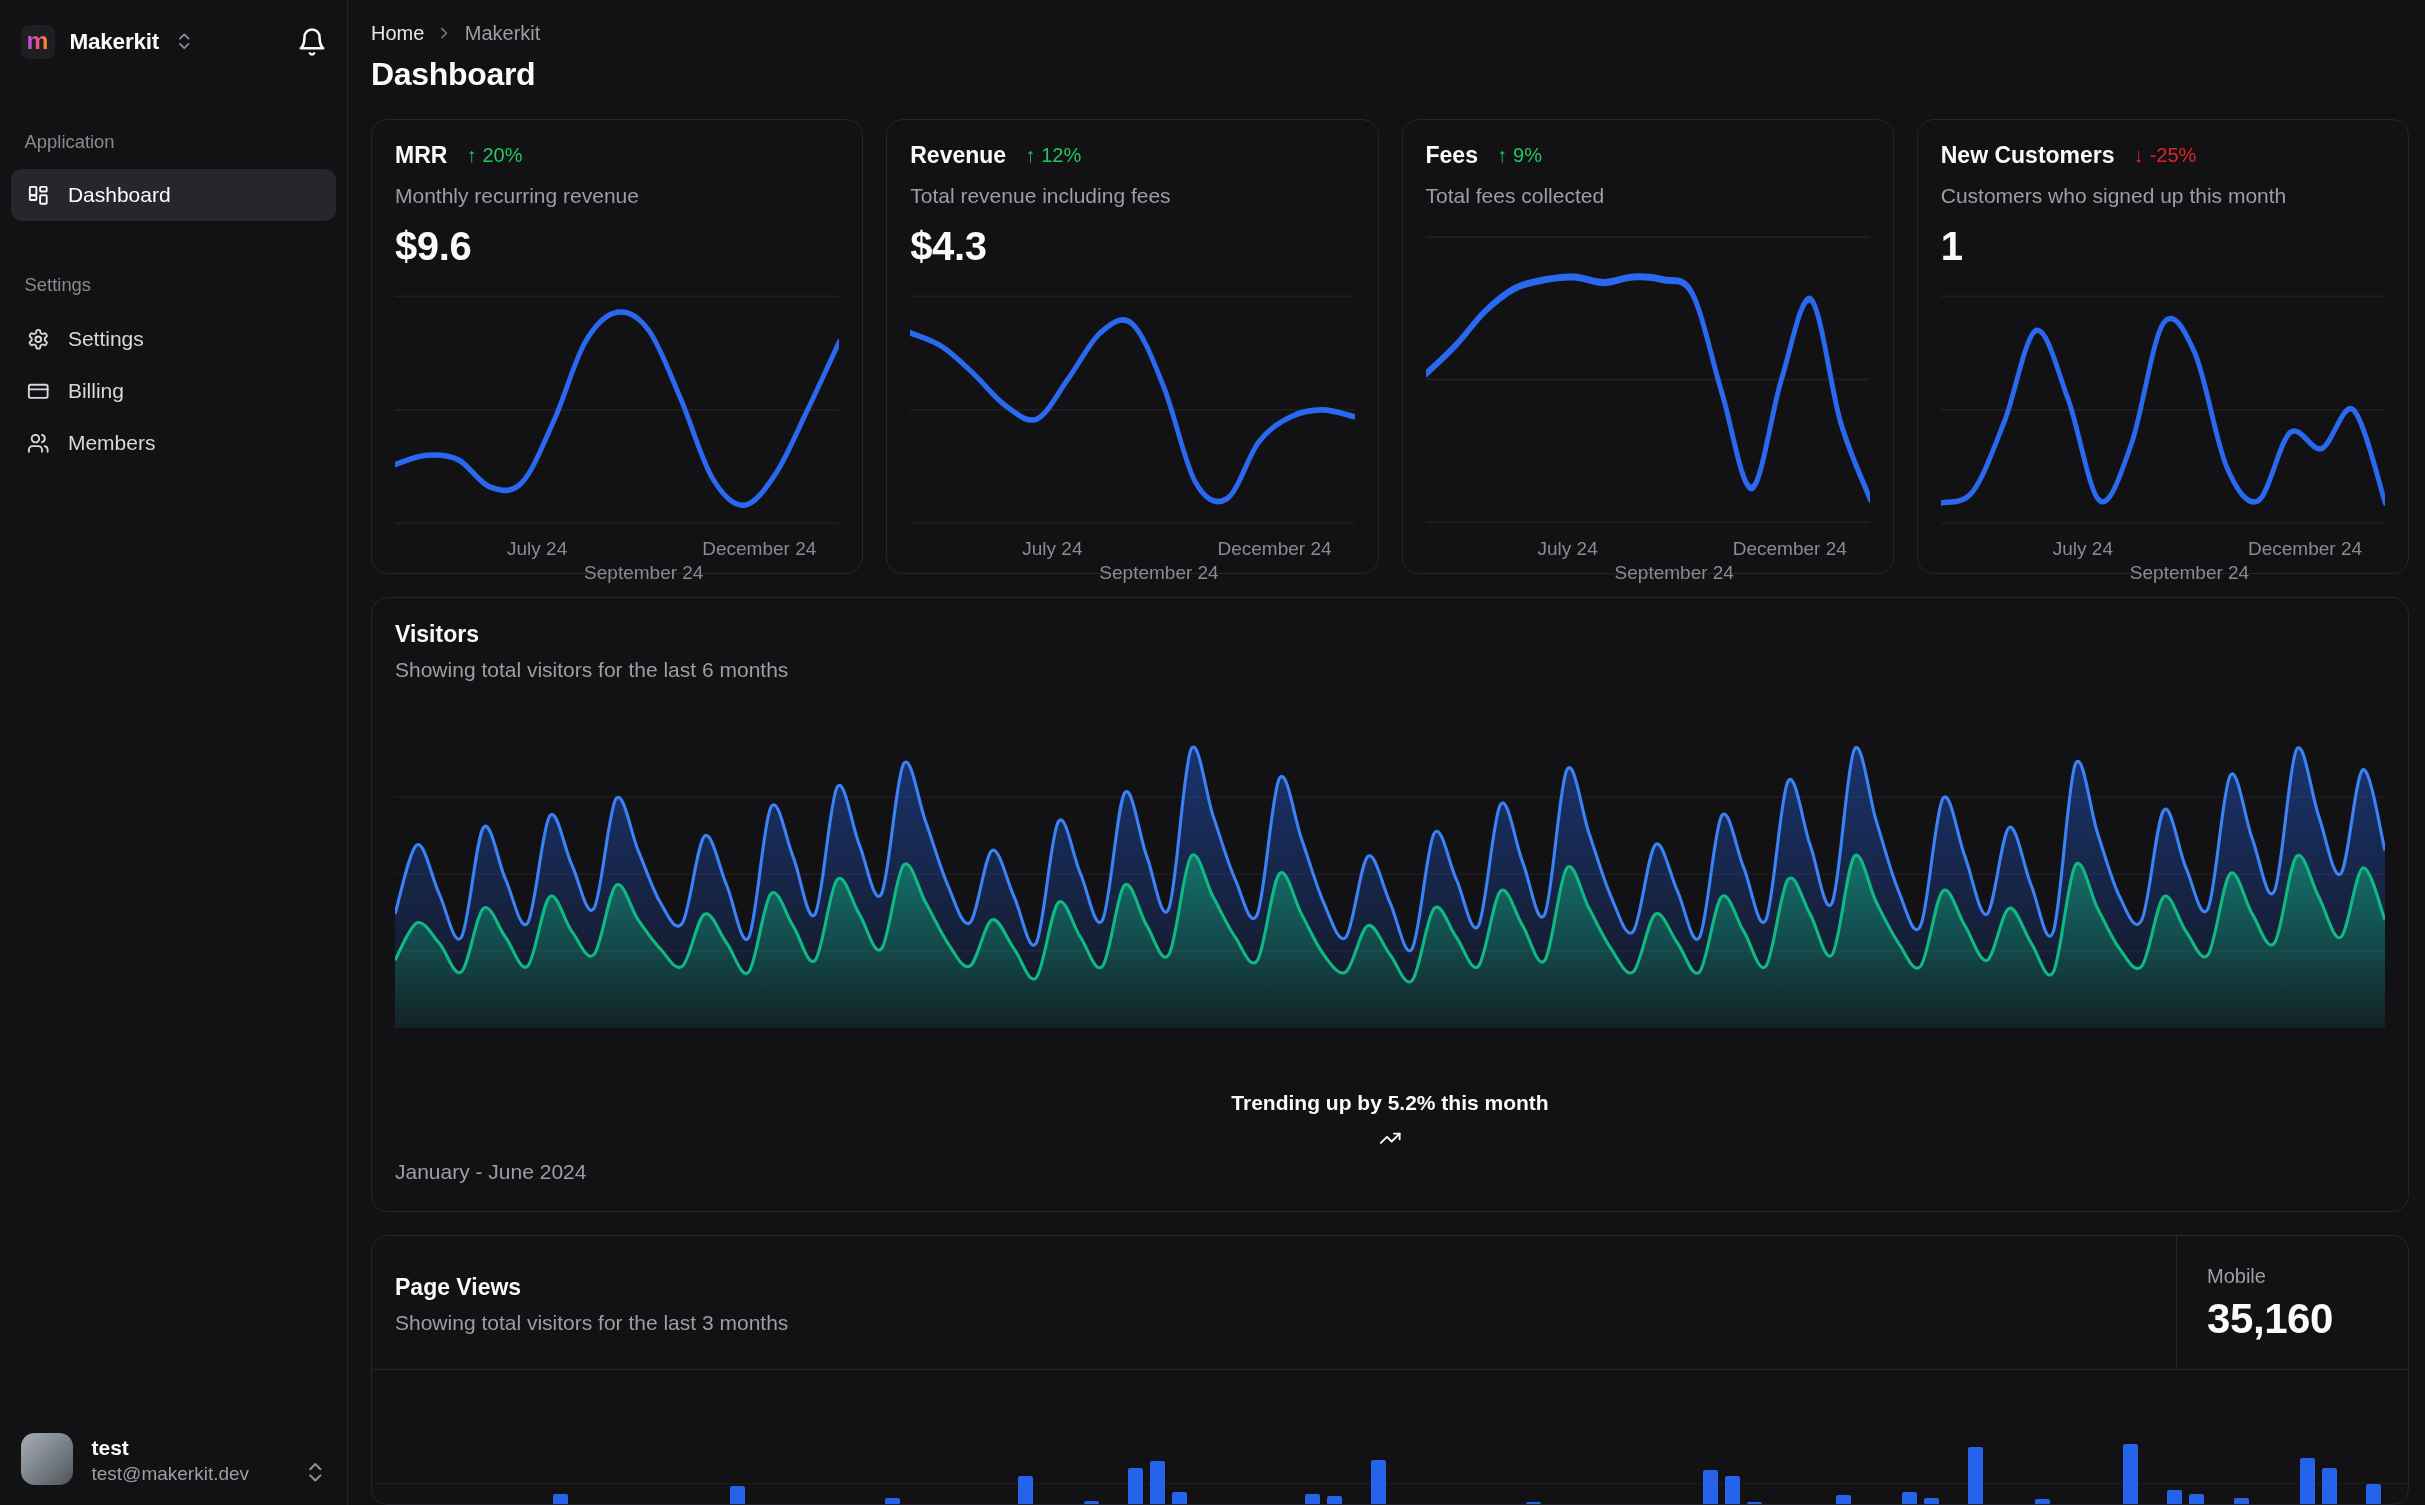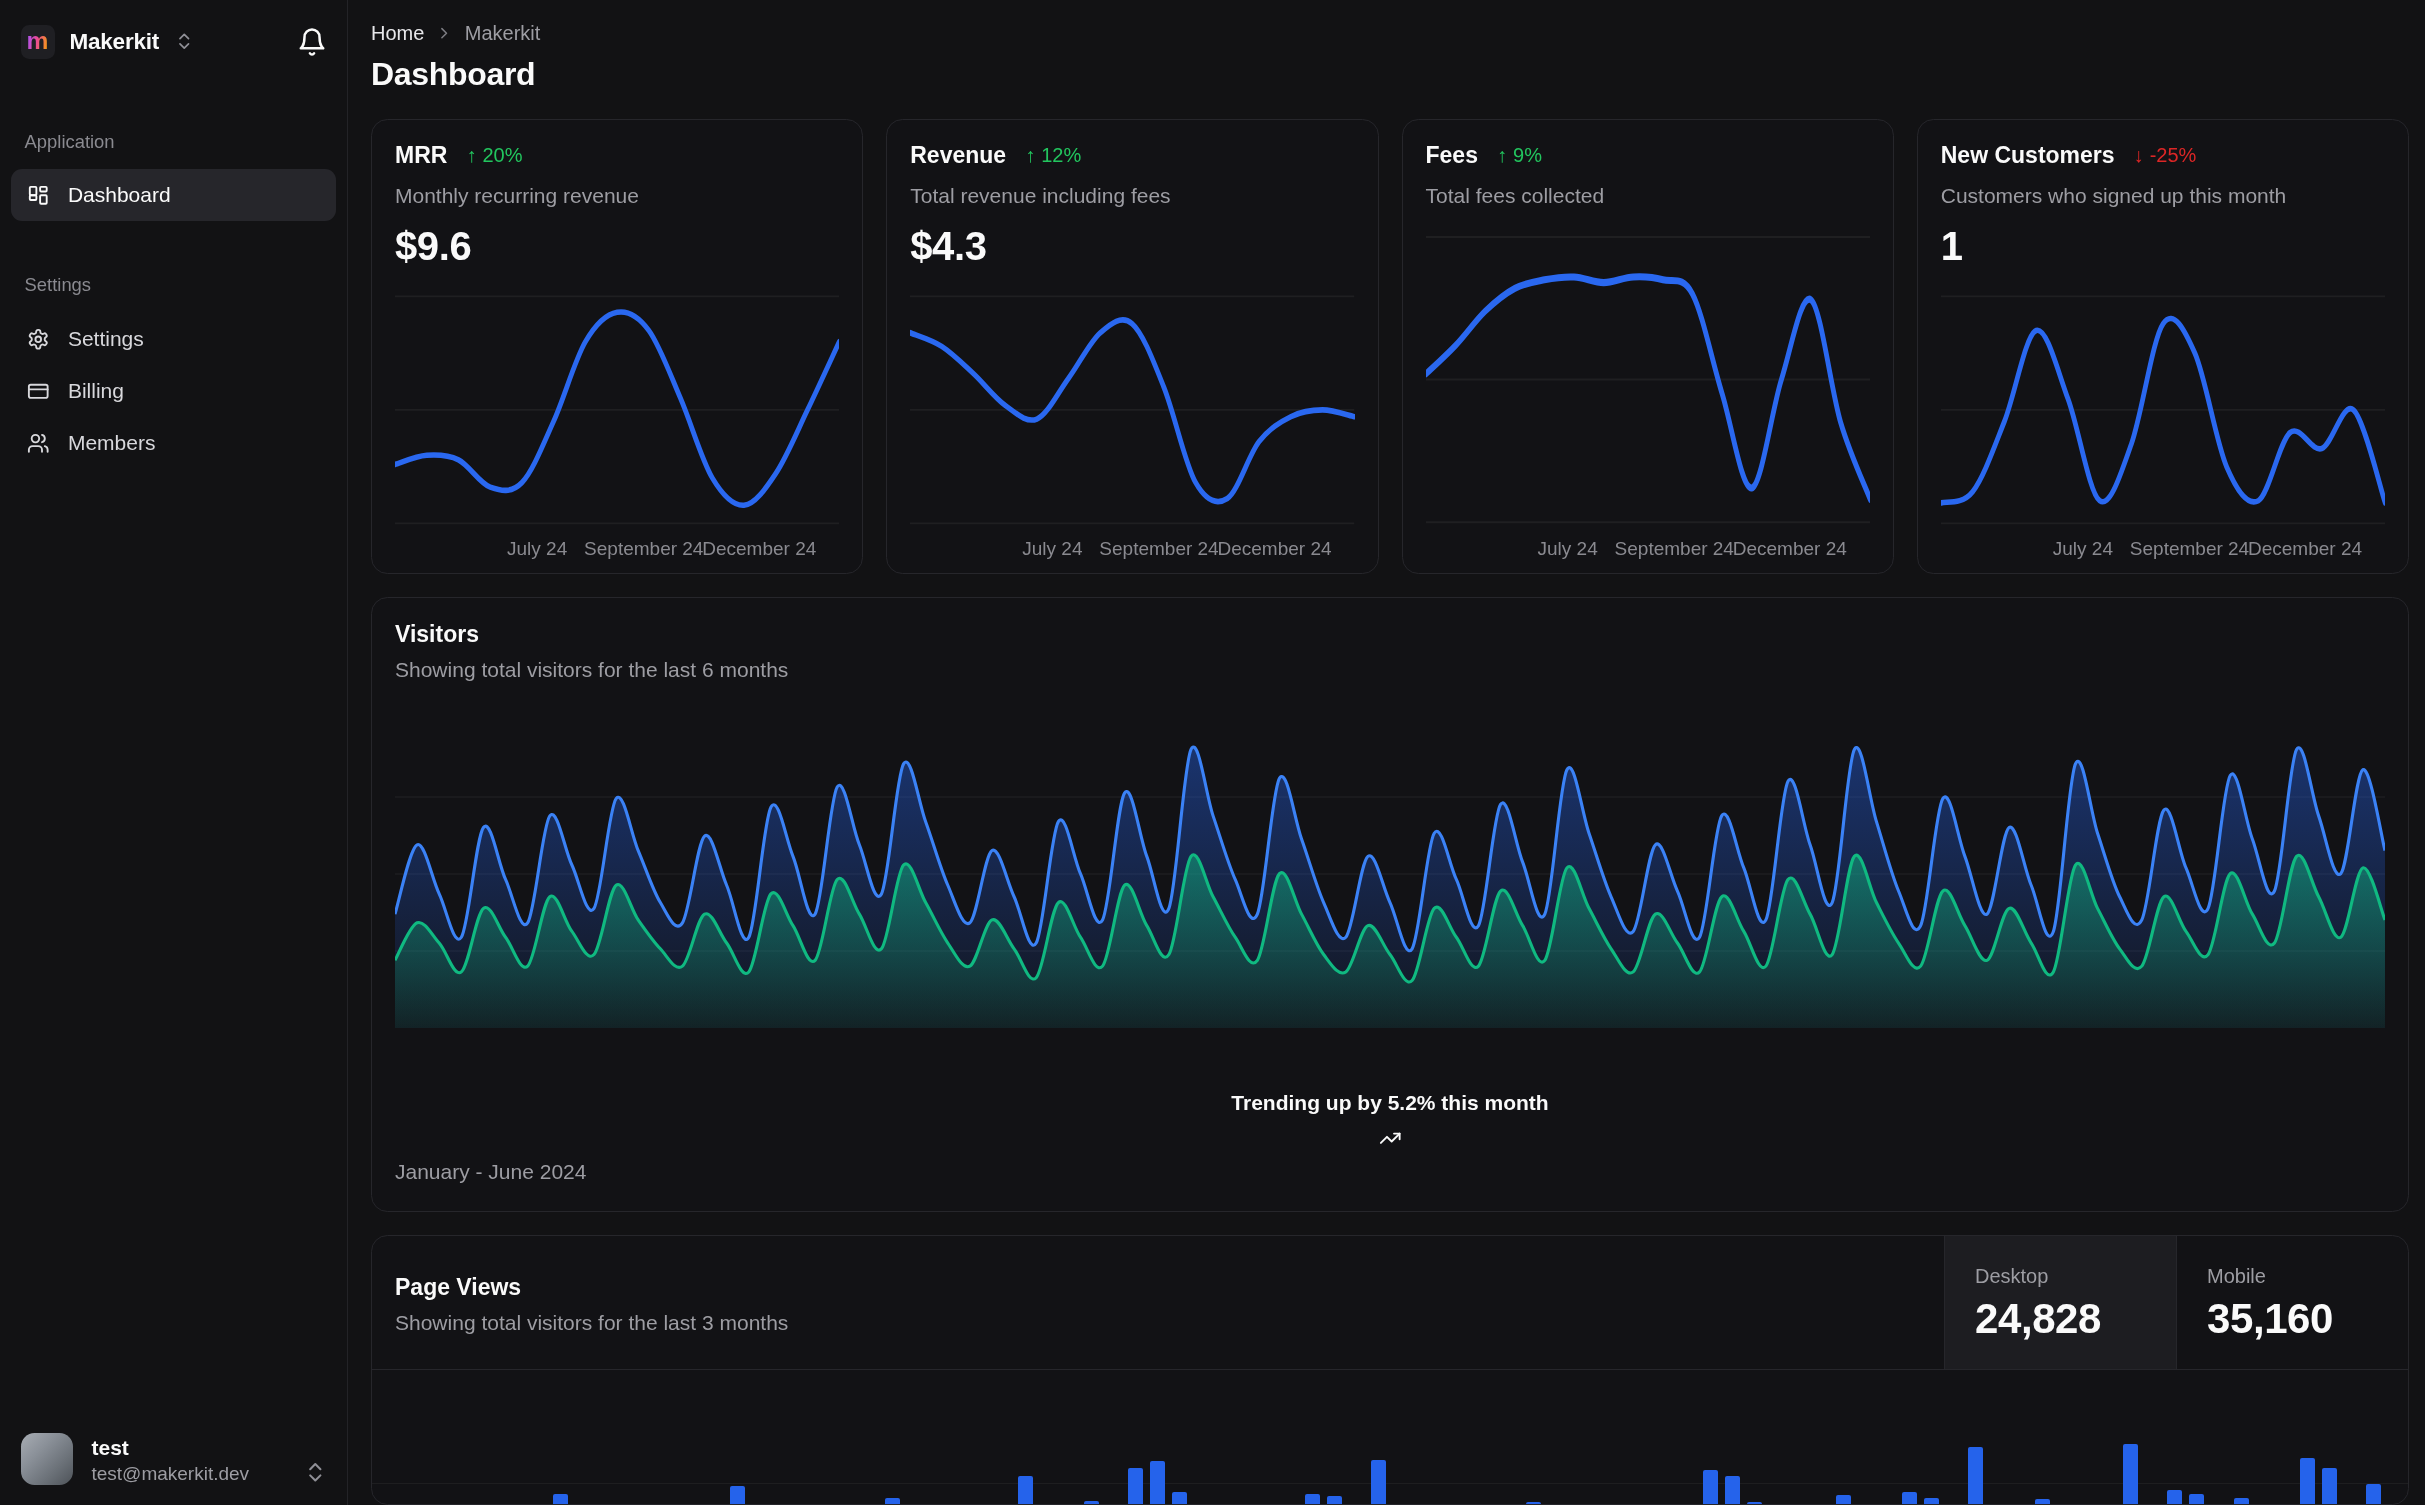--- a/index.html
+++ b/index.html
@@ -57,21 +57,21 @@
   .stat-title { font-size:23px; font-weight:600; }
   .badge { font-size:20px; display:flex; align-items:center; gap:6.1px; }
   .badge.up { color:#22c55e; }
   .badge.down { color:#dc2626; }
   .stat-desc { margin-top:15px; font-size:21px; color:#9d9da3; }
   .stat-value { margin-top:16.4px; font-size:40px; font-weight:700; letter-spacing:-0.01em; }
   .spark-wrap { flex:1; margin-top:20.5px; position:relative; }
   .spark-wrap svg { position:absolute; inset:0; width:100%; height:100%; }
   .x-axis { height:31px; position:relative; font-size:19px; color:#8a8a90; }
   .x-axis span { position:absolute; top:8.2px; transform:translateX(-50%); white-space:nowrap; }
-  .x-axis .t0 { left:32%; } .x-axis .t1 { left:56%; } .x-axis .t2 { left:82%; }
+  .x-axis .t0 { left:32%; } .x-axis .t1 { left:56%;margin-top:24px; } .x-axis .t2 { left:82%; }
 
   .visitors { margin-top:23px; padding:23px 23px 27px; }
   .panel-title { font-size:23px; font-weight:600; }
   .panel-sub { margin-top:9.6px; font-size:21px; color:#9d9da3; }
   .visitors-chart { margin-top:38px; height:308px; }
   .visitors-chart svg { width:100%; height:100%; display:block; }
   .visitors-footer { margin-top:63px; }
   .vf-bold { font-size:21px; font-weight:600; display:flex; align-items:center; gap:12.3px;flex-direction:column; }
   .vf-bold svg { width:22.5px; height:22.5px; }
   .vf-sub { margin-top:11px; font-size:21px; color:#9d9da3; }
@@ -321,24 +321,20 @@
     </div>
   </section>
 
   <section class="card pageviews">
     <div class="pv-header">
       <div class="pv-titles">
         <div class="panel-title">Page Views</div>
         <div class="panel-sub">Showing total visitors for the last 3 months</div>
       </div>
       <div class="pv-tabs">
-        <div class="pv-tab active">
-          <div class="pv-tab-label">Desktop</div>
-          <div class="pv-tab-value">24,828</div>
-        </div>
         <div class="pv-tab">
           <div class="pv-tab-label">Mobile</div>
           <div class="pv-tab-value">35,160</div>
         </div>
       </div>
     </div>
     <div class="pv-chart">
       <div class="pv-grid"></div>
       <div class="bars" id="pv-bars">
           <div class="bar-slot"></div>

